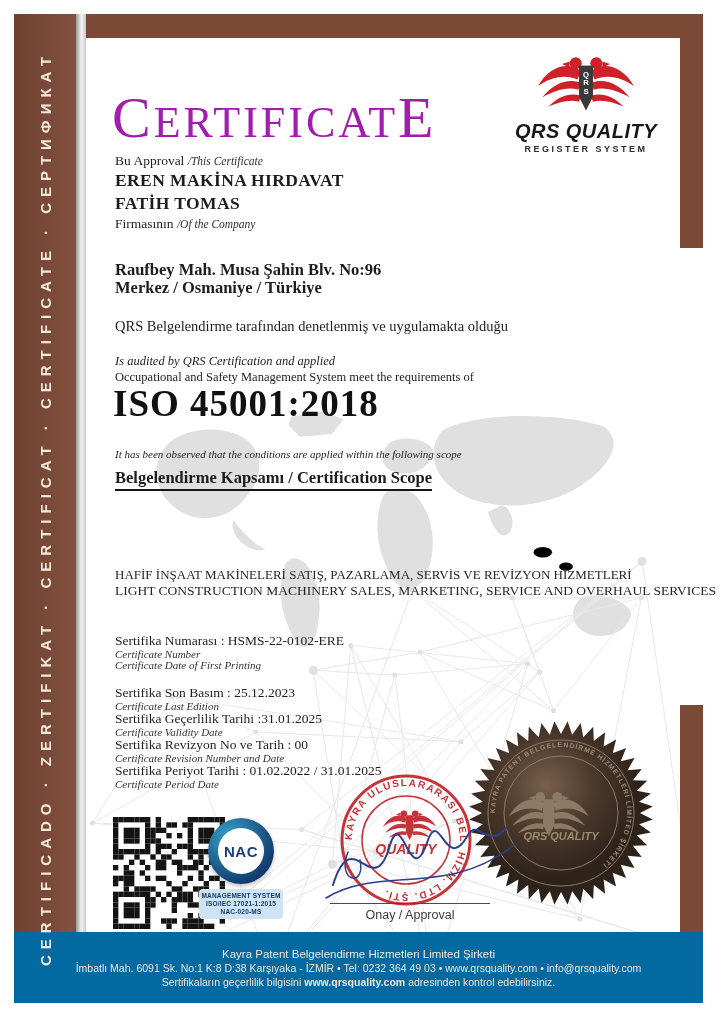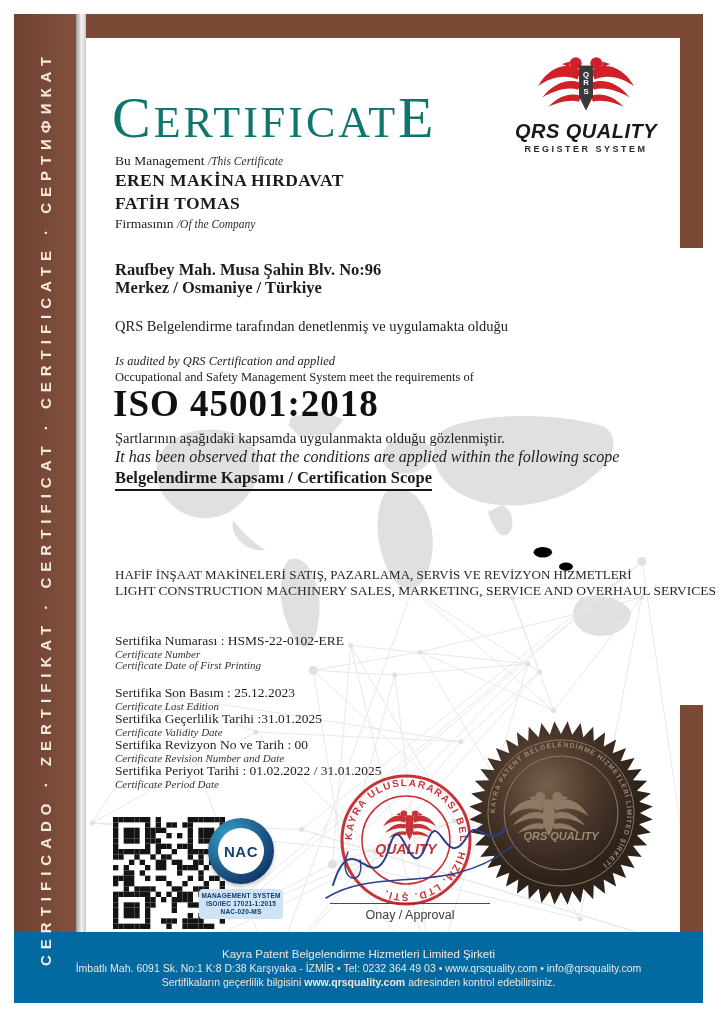--- a/index.html
+++ b/index.html
@@ -30,21 +30,21 @@
         letter-spacing:6px;color:#f3e9df;}
 
   
   .world-map{left:118px;top:408px;width:578px;height:300px;z-index:1;}
   .world-map path{fill:#e0e0e0;}
   .network{left:86px;top:555px;width:617px;height:448px;z-index:1;}
   .network line{stroke:#e8e8e8;stroke-width:1;}
   .network circle{fill:#e0e0e0;}
 
   
-  .title{left:112px;top:84px;font-size:44px;letter-spacing:3px;color:#0f766e;z-index:3;text-align:right;}
+  .title{left:112px;top:84px;font-size:44px;letter-spacing:3px;color:#a21caf;z-index:3;text-align:right;}
   .title .big{font-size:58px;}
   .logo{left:498px;top:52px;width:176px;text-align:center;z-index:3;
         font-family:"Liberation Sans",sans-serif;}
   .logo svg.eagle-logo{width:132px;height:72px;display:block;margin:0 auto;}
   .logo .brand{font-size:20px;font-weight:900;font-style:italic;letter-spacing:0.5px;color:#181818;margin-top:-4px;}
   .logo .brand-sub{font-size:9px;font-weight:bold;letter-spacing:2.5px;color:#2a2a2a;margin-top:1px;}
 
   
   .t{position:absolute;white-space:nowrap;z-index:3;}
   .intro{left:115px;top:153px;font-size:13.5px;}
@@ -53,21 +53,21 @@
   .cname2{left:115px;top:193px;font-size:17.5px;font-weight:bold;letter-spacing:0.4px;}
   .csuffix{left:115px;top:216px;font-size:13.5px;}
   .addr1{left:115px;top:260px;font-size:16.5px;font-weight:bold;}
   .addr2{left:115px;top:278px;font-size:16.5px;font-weight:bold;}
   .aud1{left:115px;top:318px;font-size:14.5px;}
   .aud2{left:115px;top:336px;font-size:14.5px;}
   .aud3{left:115px;top:354px;font-size:12.5px;font-style:italic;}
   .aud4{left:115px;top:370px;font-size:12.5px;}
   .standard{left:113px;top:382px;font-size:37px;font-weight:bold;letter-spacing:1px;color:#101010;}
   .obs1{left:115px;top:430px;font-size:14.5px;}
-  .obs2{left:115px;top:448px;font-size:16px;font-style:italic;}
+  .obs2{left:115px;top:448px;font-size:11px;font-style:italic;}
   .scope-head{left:115px;top:468px;font-size:16.5px;font-weight:bold;
         border-bottom:2px solid #151515;padding-bottom:1px;}
   .scope-tr{left:115px;top:531px;font-size:13px;color:#262626;margin-top:36px;}
   .scope-en{left:115px;top:583px;font-size:13.5px;color:#262626;}
 
   .detail-row{position:absolute;left:115px;z-index:3;white-space:nowrap;}
   .detail-row .main{font-size:13.5px;color:#1e1e1e;line-height:15px;}
   .detail-row .sub{font-size:11px;font-style:italic;color:#333;line-height:12px;}
 
   
@@ -231,34 +231,33 @@
       <g style="color:#d0202a">
           <use href="#eagle"></use>
         </g>
       <path fill="#3a3a3a" d="M52,16 h16 v36 l-8,16 -8,-16 Z"></path>
       <text text-anchor="middle" fill="#fff" font-size="9" font-weight="bold" font-family="Liberation Sans, sans-serif"><tspan x="60" y="29">Q</tspan><tspan x="60" y="39">R</tspan><tspan x="60" y="49">S</tspan></text>
     </svg>
     <div class="brand">QRS QUALITY</div>
     <div class="brand-sub">REGISTER SYSTEM</div>
   </div>
 
-  <div class="t intro"><span>Bu Management</span> <span class="lat">/This Certificate</span></div>
+  <div class="t intro"><span>Bu Approval</span> <span class="lat">/This Certificate</span></div>
   <div class="t cname1">EREN MAKİNA HIRDAVAT</div>
   <div class="t cname2">FATİH TOMAS</div>
   <div class="t csuffix"><span>Firmasının</span> <span class="lat">/Of the Company</span></div>
   <div class="t addr1">Raufbey Mah. Musa Şahin Blv. No:96</div>
   <div class="t addr2">Merkez / Osmaniye / Türkiye</div>
 
   <div class="t aud1">QRS Belgelendirme tarafından denetlenmiş ve uygulamakta olduğu</div>
   <div class="t aud3">Is audited by QRS Certification and applied</div>
   <div class="t aud4">Occupational and Safety Management System meet the requirements of</div>
 
   <div class="t standard">ISO 45001:2018</div>
 
-  <div class="t obs1">Şartlarının aşağıdaki kapsamda uygulanmakta olduğu gözlenmiştir.</div>
   <div class="t obs2">It has been observed that the conditions are applied within the following scope</div>
   <div class="t scope-head">Belgelendirme Kapsamı / Certification Scope</div>
   <div class="t scope-tr">HAFİF İNŞAAT MAKİNELERİ SATIŞ, PAZARLAMA, SERVİS VE REVİZYON HİZMETLERİ</div>
   <div class="t scope-en">LIGHT CONSTRUCTION MACHINERY SALES, MARKETING, SERVICE AND OVERHAUL SERVICES</div>
 
   <div class="detail-row" style="top:633px">
     <div class="main">Sertifika Numarası : HSMS-22-0102-ERE</div>
     <div class="sub">Certificate Number</div>
   </div>
   <div class="detail-row" style="top:659px">

